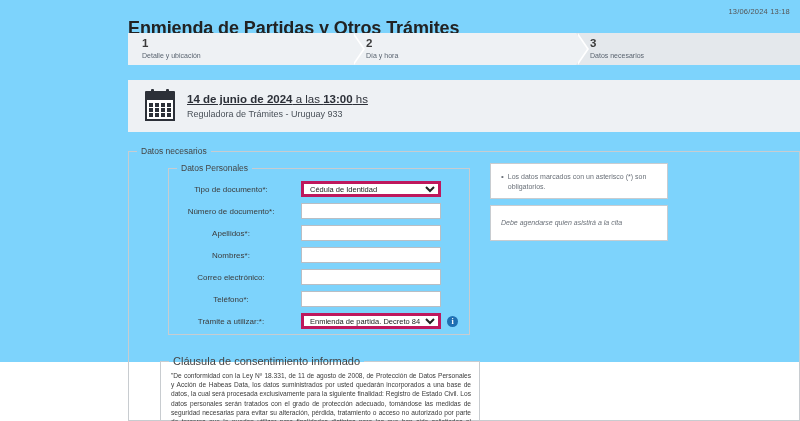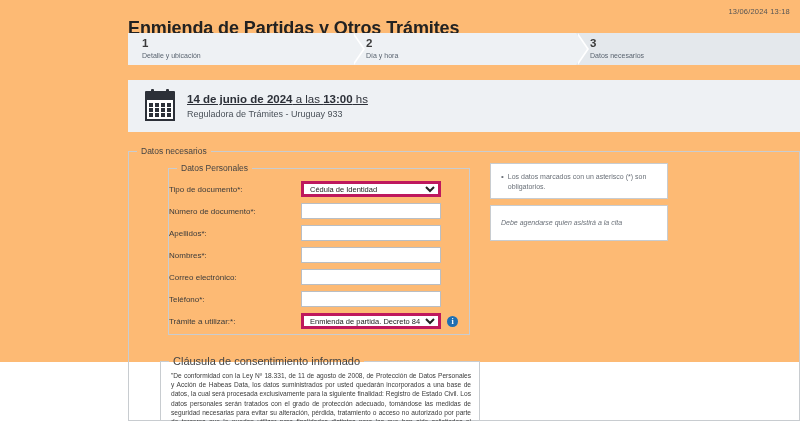--- a/index.html
+++ b/index.html
@@ -12,21 +12,21 @@
   }
   body {
     font-family: "Liberation Sans", sans-serif;
     font-size: 11px;
     color: #333333;
   }
   .page {
     position: relative;
     width: 800px;
     height: 362px;
-    background: #fdba74;
+    background: #7dd3fc;
   }
   .timestamp {
     position: absolute;
     top: 7px;
     right: 10px;
     font-size: 7.5px;
     color: #555555;
     letter-spacing: 0.2px;
   }
   .title {
@@ -210,21 +210,21 @@
     padding: 8px 0 0 0;
   }
   .frow {
     display: flex;
     align-items: center;
     margin-bottom: 6px;
     height: 16px;
   }
   .frow .lab {
     width: 132px;
-    text-align: left;
+    text-align: center;
     padding-right: 8px;
     font-size: 8px;
     color: #3b3b3b;
     box-sizing: border-box;
   }
   .frow input.txt {
     width: 140px;
     height: 16px;
     border: 1px solid #b9bec4;
     background: #ffffff;

